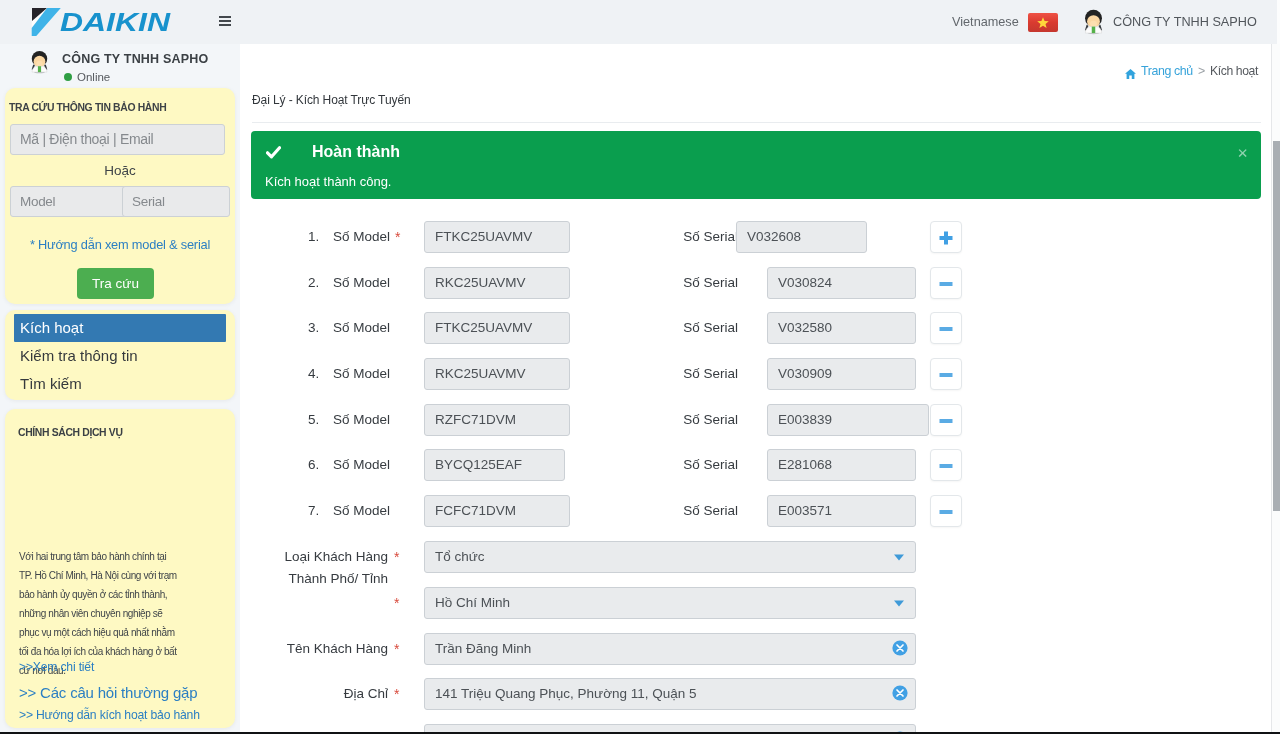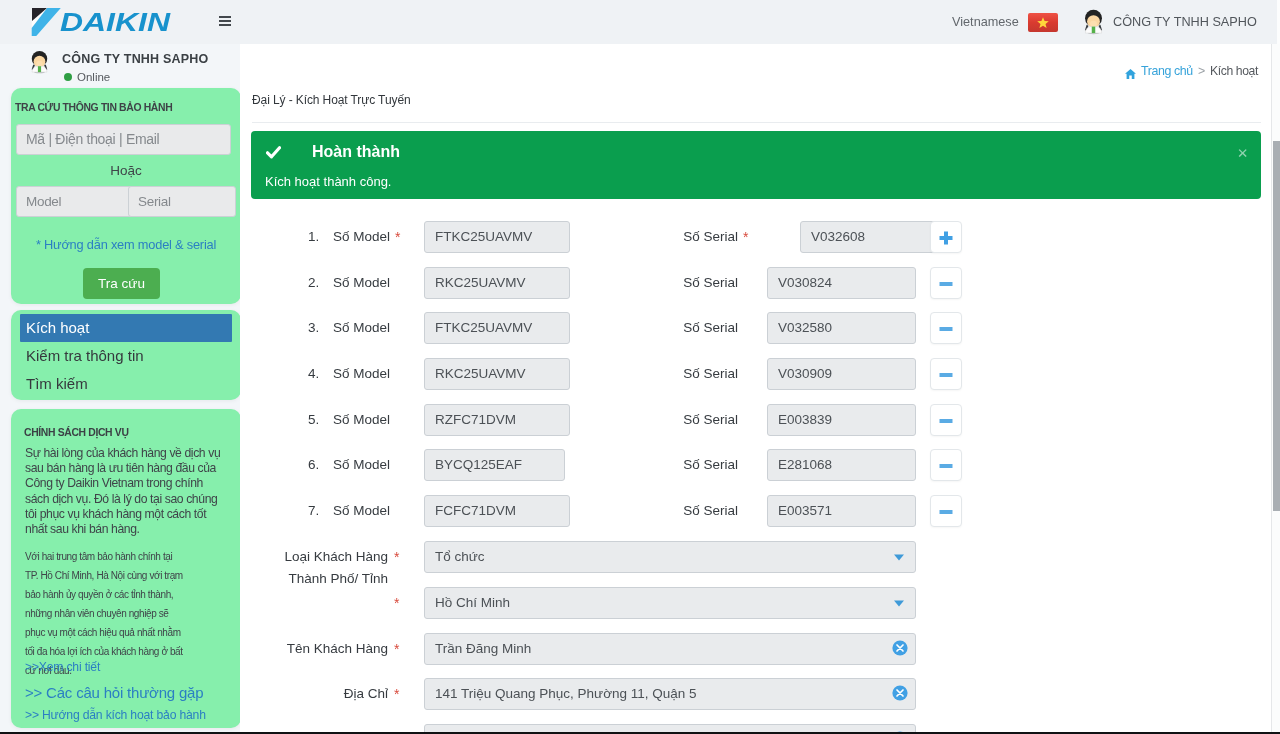--- a/index.html
+++ b/index.html
@@ -3,21 +3,21 @@
 <meta charset="utf-8">
 <style>
 *{margin:0;padding:0;box-sizing:border-box}
 html,body{width:1280px;height:734px;overflow:hidden}
 body{position:relative;font-family:"Liberation Sans",sans-serif;background:#fff}
 .a{position:absolute}
 .inp{position:absolute;background:#e9ebed;border:1px solid #cbd0d5;border-radius:3px;height:32px;font-size:13.5px;color:#4c5156;line-height:30px;padding-left:10px;white-space:nowrap;overflow:hidden}
 .lbl{position:absolute;height:32px;line-height:32px;font-size:13.5px;color:#363b40;text-align:right;white-space:nowrap}
 .ast{position:absolute;height:32px;line-height:33px;font-size:14px;color:#d84a3c;white-space:nowrap}
 .btn2{position:absolute;width:32px;height:32px;background:#fff;border:1px solid #e3e7ea;border-radius:4px;box-shadow:0 1px 2px rgba(0,0,0,.04);text-align:center}
-.card{position:absolute;left:11px;width:230px;background:#86efac;border-radius:10px;box-shadow:0 1px 4px rgba(0,0,0,.06)}
+.card{position:absolute;left:5px;width:230px;background:#fef9c3;border-radius:10px;box-shadow:0 1px 4px rgba(0,0,0,.06)}
 .sinp{position:absolute;background:#e9eaeb;border:1px solid #ccd1d5;border-radius:3px;height:31px;line-height:29px;color:#85898d;padding-left:9px;font-size:13.5px;letter-spacing:-.3px;white-space:nowrap;overflow:hidden}
 </style>
 </head>
 <body>
 
 <div class="a" style="left:0;top:0;width:1280px;height:44px;background:#eff2f5"></div>
 <svg class="a" style="left:30px;top:6px" width="148" height="32" viewBox="0 0 148 32">
   <polygon points="2,2 31,2 6.5,30 1.7,30" fill="#fdfdfd"></polygon>
   <polygon points="2,2 17,2 2,15" fill="#26242a"></polygon>
   <polygon points="17.1,2 30.8,2 6.3,30 1.7,30 1.7,22" fill="#3fb3e8"></polygon>
@@ -76,21 +76,20 @@
 </div>
 
 <div class="card" style="top:310px;height:90px">
   <div class="a" style="left:9px;top:4px;width:212px;height:28px;background:#3379b2;color:#fff;line-height:28px;padding-left:6px;font-size:15px;border-radius:1px">Kích hoạt</div>
   <div class="a" style="left:9px;top:32px;width:212px;height:28px;color:#35393d;line-height:28px;padding-left:6px;font-size:15px">Kiểm tra thông tin</div>
   <div class="a" style="left:9px;top:60px;width:212px;height:28px;color:#35393d;line-height:28px;padding-left:6px;font-size:15px">Tìm kiếm</div>
 </div>
 
 <div class="card" style="top:409px;height:319px">
   <div class="a" style="left:13px;top:18px;font-size:10.4px;font-weight:bold;color:#3b4045;letter-spacing:-.35px">CHÍNH SÁCH DỊCH VỤ</div>
-  <div class="a" style="left:14px;top:37px;font-size:12.2px;color:#3f4449;line-height:15.2px;letter-spacing:-.4px">Sự hài lòng của khách hàng về dịch vụ<br>sau bán hàng là ưu tiên hàng đầu của<br>Công ty Daikin Vietnam trong chính<br>sách dịch vụ. Đó là lý do tại sao chúng<br>tôi phục vụ khách hàng một cách tốt<br>nhất sau khi bán hàng.</div>
   <div class="a" style="left:14px;top:138px;font-size:10px;color:#3f4449;line-height:19px;letter-spacing:-.4px">Với hai trung tâm bảo hành chính tại<br>TP. Hồ Chí Minh, Hà Nội cùng với trạm<br>bảo hành ủy quyền ở các tỉnh thành,<br>những nhân viên chuyên nghiệp sẽ<br>phục vụ một cách hiệu quả nhất nhằm<br>tối đa hóa lợi ích của khách hàng ở bất<br>cứ nơi đâu.</div>
   <div class="a" style="left:14px;top:251px;font-size:12.2px;color:#2b7fc3;letter-spacing:-.2px">&gt;&gt;Xem chi tiết</div>
   <div class="a" style="left:14px;top:275px;font-size:15px;color:#2b7fc3;letter-spacing:-.2px">&gt;&gt; Các câu hỏi thường gặp</div>
   <div class="a" style="left:14px;top:299px;font-size:12.2px;color:#2b7fc3;letter-spacing:-.2px">&gt;&gt; Hướng dẫn kích hoạt bảo hành</div>
 </div>
 
 <div class="a" style="left:240px;top:44px;width:1031px;height:690px;background:#fff"></div>
 
 <div class="a" style="left:1125px;top:64px;height:15px">
   <svg width="11" height="10" viewBox="0 0 12 11" style="vertical-align:-1px">
@@ -111,21 +110,21 @@
 <div class="a" style="left:312px;top:143px;font-size:16px;font-weight:bold;color:#fff">Hoàn thành</div>
 <div class="a" style="left:265px;top:174px;font-size:13px;color:#fff">Kích hoạt thành công.</div>
 <div class="a" style="left:1237px;top:145px;font-size:13.5px;color:rgba(255,255,255,.55)">✕</div>
 
 <div class="lbl" style="left:308px;top:221px;width:20px;text-align:left">1.</div>
 <div class="lbl" style="left:290px;top:221px;width:100px">Số Model</div>
 <div class="ast" style="left:395px;top:221px">*</div>
 <div class="inp" style="left:424px;top:221px;width:146px">FTKC25UAVMV</div>
 <div class="lbl" style="left:638px;top:221px;width:100px">Số Serial</div>
 <div class="ast" style="left:743px;top:221px">*</div>
-<div class="inp" style="left:800px;top:221px;width:149px">V032608</div>
+<div class="inp" style="left:736px;top:221px;width:131px">V032608</div>
 <div class="btn2" style="left:930px;top:221px"><svg style="margin-top:9px" width="14" height="14" viewBox="0 0 14 14">
       <path d="M7,0.5 V13.5 M0.5,7 H13.5" stroke="#41a0e4" stroke-width="4"></path>
     </svg></div>
 <div class="lbl" style="left:308px;top:267px;width:20px;text-align:left">2.</div>
 <div class="lbl" style="left:290px;top:267px;width:100px">Số Model</div>
 <div class="inp" style="left:424px;top:267px;width:146px">RKC25UAVMV</div>
 <div class="lbl" style="left:638px;top:267px;width:100px">Số Serial</div>
 <div class="inp" style="left:767px;top:267px;width:149px">V030824</div>
 <div class="btn2" style="left:930px;top:267px"><svg style="margin-top:9px" width="14" height="14" viewBox="0 0 14 14">
       <path d="M0.5,7 H13.5" stroke="#5aabe4" stroke-width="4"></path>
@@ -143,21 +142,21 @@
 <div class="inp" style="left:424px;top:358px;width:146px">RKC25UAVMV</div>
 <div class="lbl" style="left:638px;top:358px;width:100px">Số Serial</div>
 <div class="inp" style="left:767px;top:358px;width:149px">V030909</div>
 <div class="btn2" style="left:930px;top:358px"><svg style="margin-top:9px" width="14" height="14" viewBox="0 0 14 14">
       <path d="M0.5,7 H13.5" stroke="#5aabe4" stroke-width="4"></path>
     </svg></div>
 <div class="lbl" style="left:308px;top:404px;width:20px;text-align:left">5.</div>
 <div class="lbl" style="left:290px;top:404px;width:100px">Số Model</div>
 <div class="inp" style="left:424px;top:404px;width:146px">RZFC71DVM</div>
 <div class="lbl" style="left:638px;top:404px;width:100px">Số Serial</div>
-<div class="inp" style="left:767px;top:404px;width:149px">E003839</div>
+<div class="inp" style="left:767px;top:404px;width:162px">E003839</div>
 <div class="btn2" style="left:930px;top:404px"><svg style="margin-top:9px" width="14" height="14" viewBox="0 0 14 14">
       <path d="M0.5,7 H13.5" stroke="#5aabe4" stroke-width="4"></path>
     </svg></div>
 <div class="lbl" style="left:308px;top:449px;width:20px;text-align:left">6.</div>
 <div class="lbl" style="left:290px;top:449px;width:100px">Số Model</div>
 <div class="inp" style="left:424px;top:449px;width:141px">BYCQ125EAF</div>
 <div class="lbl" style="left:638px;top:449px;width:100px">Số Serial</div>
 <div class="inp" style="left:767px;top:449px;width:149px">E281068</div>
 <div class="btn2" style="left:930px;top:449px"><svg style="margin-top:9px" width="14" height="14" viewBox="0 0 14 14">
       <path d="M0.5,7 H13.5" stroke="#5aabe4" stroke-width="4"></path>

